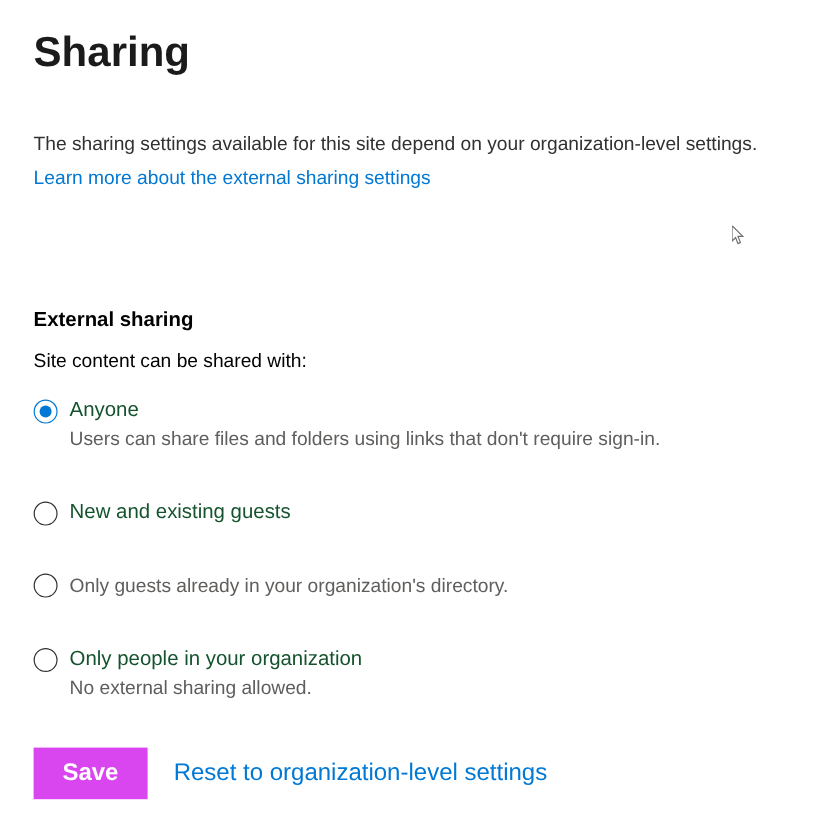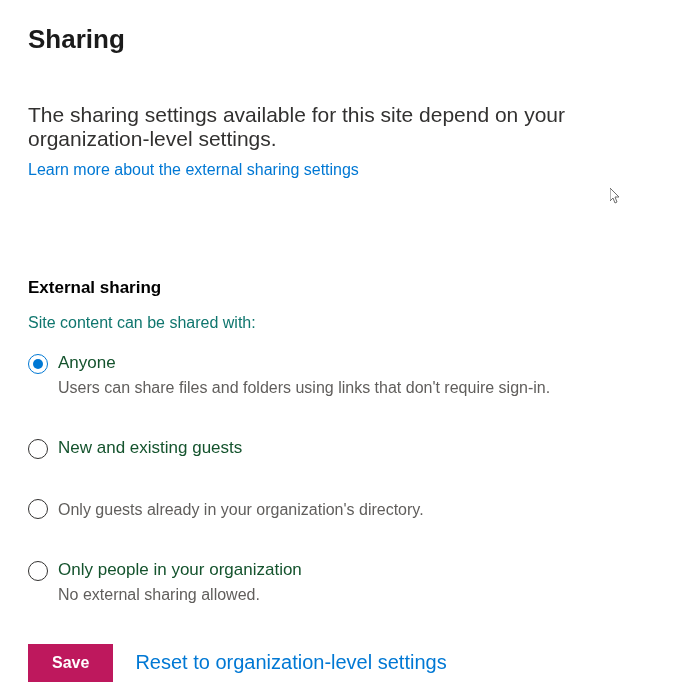--- a/index.html
+++ b/index.html
@@ -9,27 +9,27 @@
     }
     body {
       font-family: "Segoe UI", -apple-system, BlinkMacSystemFont, sans-serif;
       width: 700px;
       height: 693px;
       background: #ffffff;
       color: #323130;
       padding: 24px 28px;
     }
     .page-title {
-      font-size: 26px;
+      font-size: 35px;
       font-weight: 700;
       color: #1b1b1b;
       margin-bottom: 48px;
     }
     .intro-text {
-      font-size: 21px;
+      font-size: 16px;
       color: #323130;
       margin-bottom: 10px;
     }
     .learn-more {
       font-size: 16px;
       color: #0078d4;
       text-decoration: none;
       cursor: pointer;
       display: inline-block;
       margin-bottom: 58px;
@@ -37,21 +37,21 @@
     }
     .section-title {
       font-size: 17px;
       font-weight: 600;
       color: #000000;
       margin-bottom: 16px;
       margin-top: 41px;
     }
     .section-sub {
       font-size: 16px;
-      color: #0f766e;
+      color: #000000;
       margin-bottom: 20px;
     }
     .radio-option {
       display: flex;
       align-items: flex-start;
       margin-bottom: 38px;
       cursor: pointer;
     }
     .radio-option:last-of-type {
       margin-bottom: 40px;
@@ -92,24 +92,24 @@
       color: #605e5c;
       line-height: 1.35;
       margin-top: 2px;
     }
     .actions {
       display: flex;
       align-items: center;
       gap: 22px;
     }
     .btn-primary {
-      background: #be185d;
+      background: #d946ef;
       color: #ffffff;
       border: none;
-      font-size: 16px;
+      font-size: 20px;
       font-weight: 600;
       padding: 10px 24px;
       cursor: pointer;
       font-family: inherit;
     }
     .link-button {
       color: #0078d4;
       font-size: 20px;
       cursor: pointer;
     }

